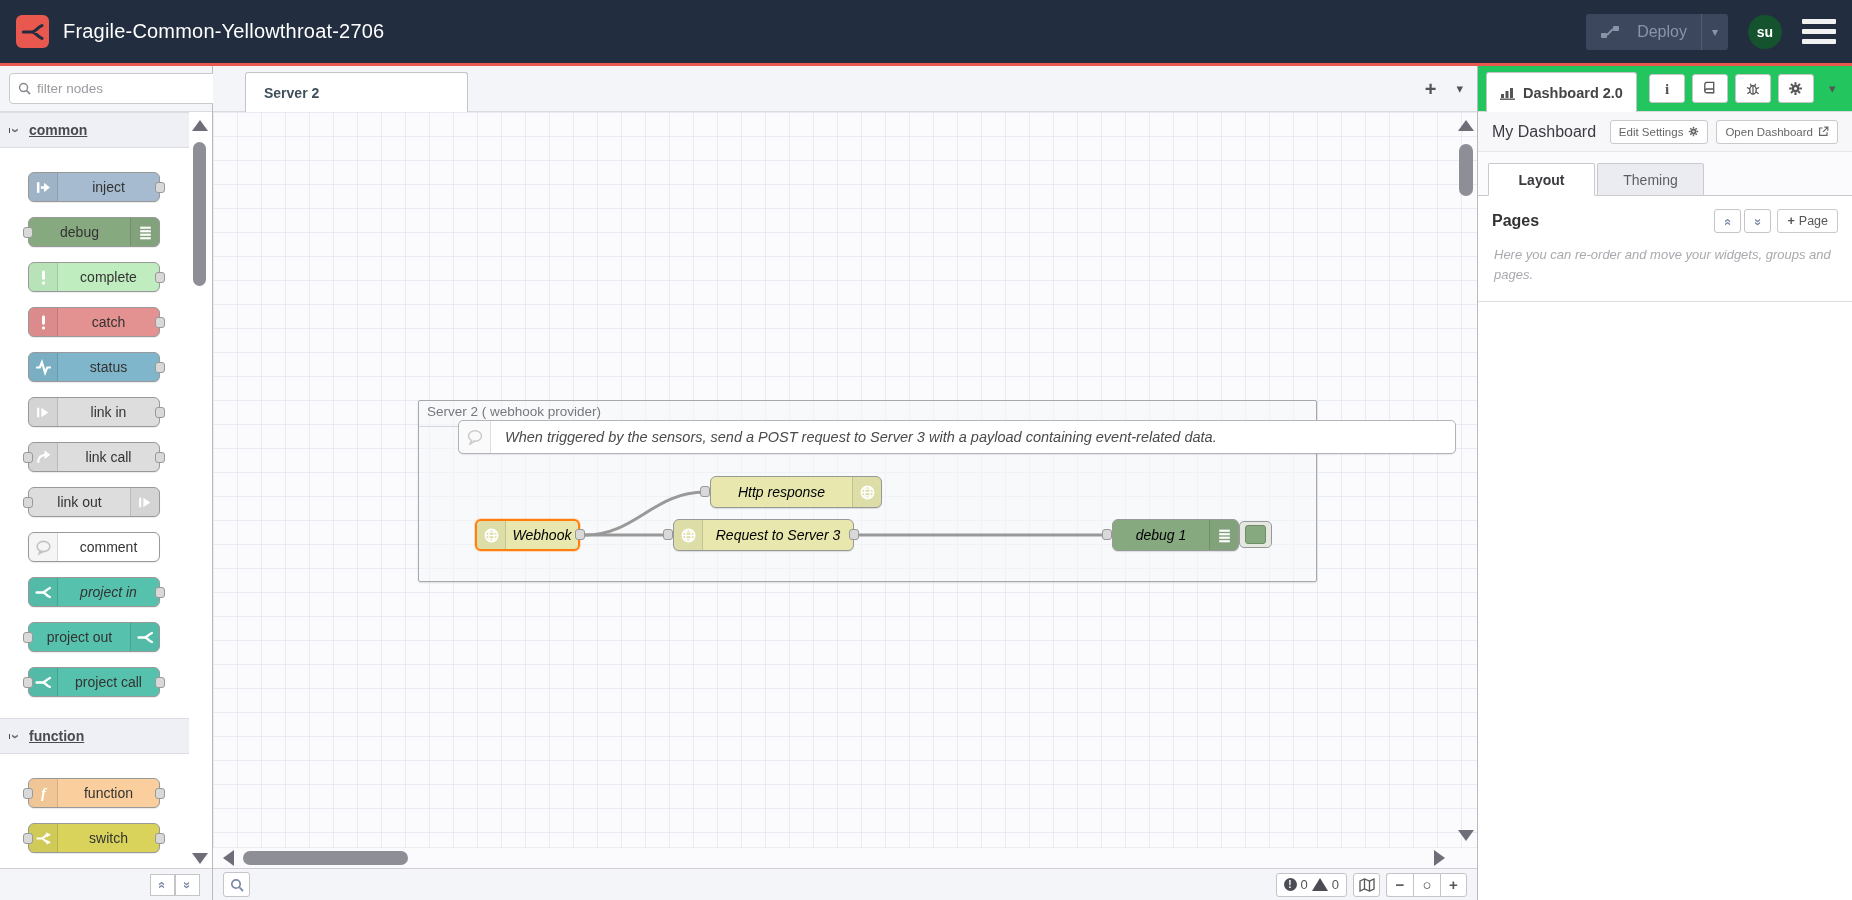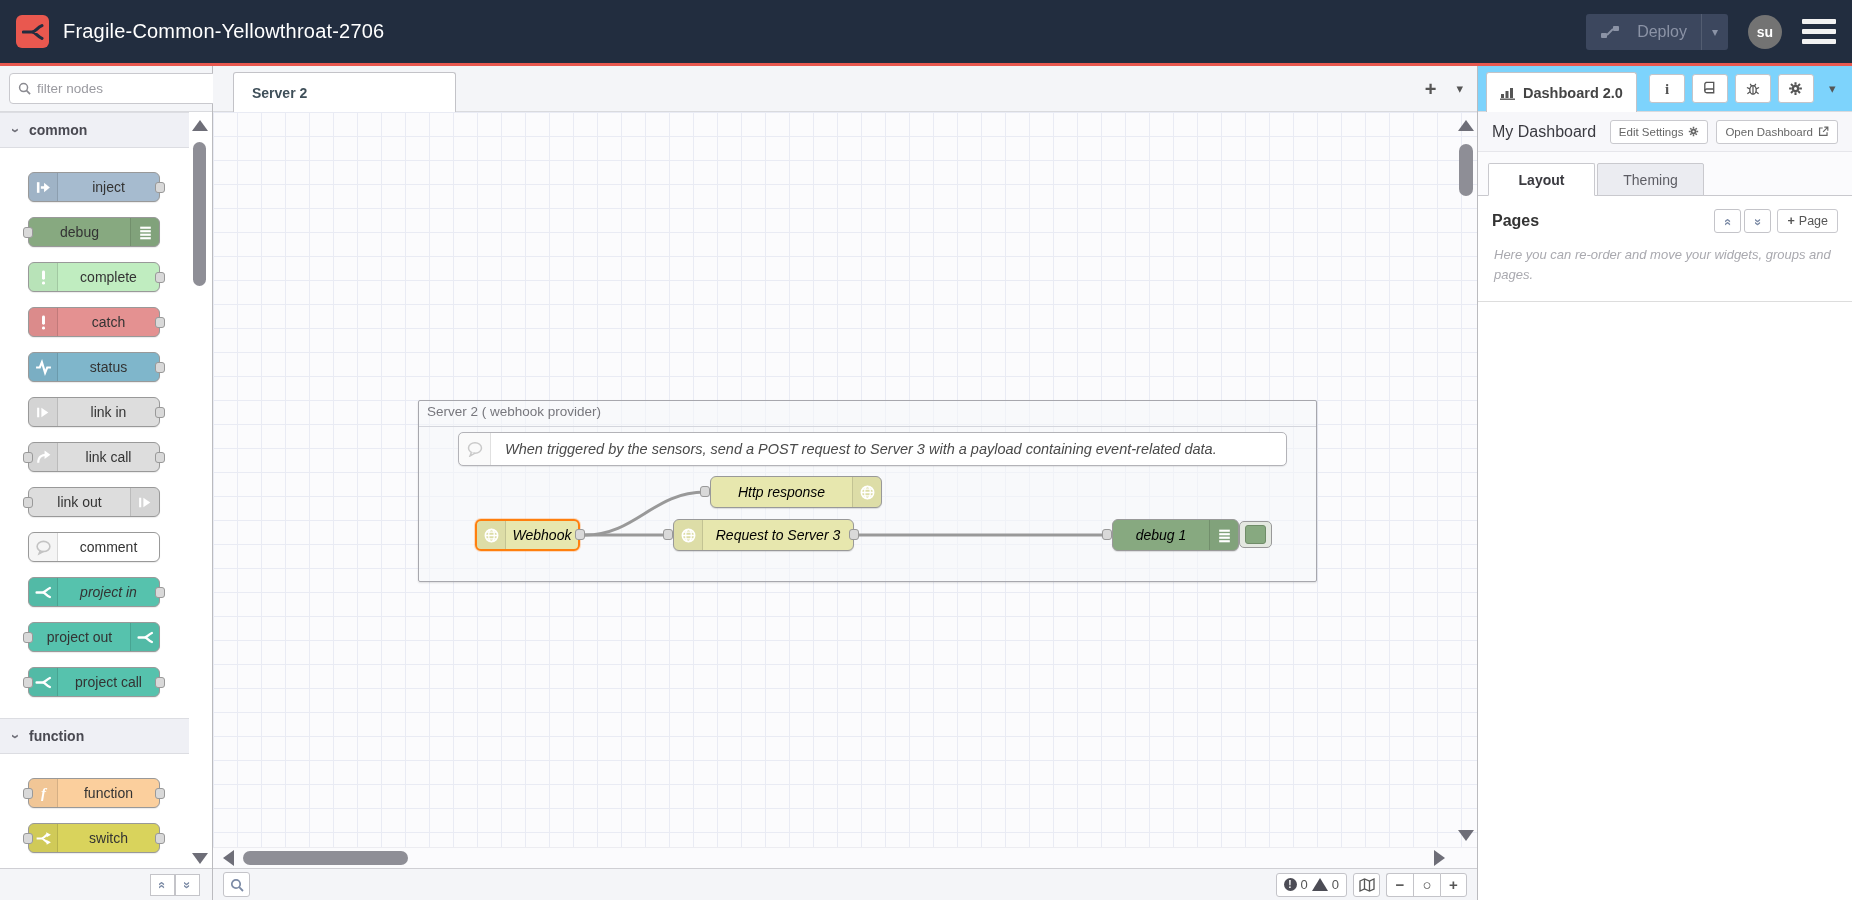--- a/index.html
+++ b/index.html
@@ -12,42 +12,42 @@
   .header-accent { height:3px; background:#e9584f; }
   .logo { width:33px; height:33px; background:#e9584f; border-radius:6px;
     display:flex; align-items:center; justify-content:center; flex:0 0 auto; }
   .app-title { color:#fff; font-size:20px; font-weight:500; letter-spacing:.2px; }
   .header-right { margin-left:auto; display:flex; align-items:center; gap:20px; }
   .deploy-btn { display:flex; align-items:center; background:#3c475e; border-radius:3px;
     height:36px; color:#8b93a6; font-size:16px; cursor:default; }
   .deploy-main { display:flex; align-items:center; gap:17px; padding:0 14px; }
   .deploy-caret { padding:0 10px; border-left:1px solid rgba(255,255,255,.12);
     height:100%; display:flex; align-items:center; font-size:12px; }
-  .avatar { width:34px; height:34px; border-radius:50%; background:#737373; color:#fff;
+  .avatar { width:34px; height:34px; border-radius:50%; background:#14532d; color:#fff;
     font-size:14px; font-weight:bold; display:flex; align-items:center; justify-content:center; }
   .hamburger { display:flex; flex-direction:column; gap:5px; cursor:pointer; }
   .hamburger div { width:34px; height:5px; background:#f2f2f2; border-radius:1px; }
 
   
   .main { display:flex; height:834px; }
 
   
   .palette { width:213px; flex:0 0 auto; border-right:1px solid #bbbbbf;
     display:flex; flex-direction:column; background:#fff; position:relative; }
   .palette-header { height:46px; background:#f4f5f8; border-bottom:1px solid #d9dade;
     display:flex; align-items:center; padding:0 9px; }
   .search-box { flex:1; height:31px; background:#fff; border:1px solid #c9c9ce;
     border-radius:4px; display:flex; align-items:center; padding:0 8px; gap:6px; }
   .search-box input { border:none; outline:none; flex:1; font-size:13.5px; color:#444;
     font-family:"Liberation Sans", sans-serif; background:transparent; }
   .search-box input::placeholder { color:#9a9aa0; }
   .palette-body { flex:1; overflow:hidden; position:relative; padding-right:23px; }
   .pcat { height:36px; background:#eff0f5; border-top:1px solid #dcdde2;
     border-bottom:1px solid #dcdde2; display:flex; align-items:center; gap:10px;
-    padding:13px 14px; font-size:14px; font-weight:bold; color:#4a4a52; cursor:pointer; }
+    padding:13px 14px; font-size:14px; font-weight:bold; color:#4a4a52; cursor:pointer;text-decoration:underline; }
   .pcat .chev { color:#6f6f78; font-size:15px; display:inline-block; transform:rotate(90deg); font-weight:bold; }
   .pnode-list { padding-top:24px; padding-bottom:6px; }
   .pnode { width:132px; height:30px; margin:0 0 15px 28px; position:relative;
     border:1px solid #999; border-radius:6px; display:flex; align-items:stretch;
     font-size:14px; color:#333; cursor:grab; box-shadow:0 1px 1px rgba(0,0,0,.08); }
   .pnode-icon { width:29px; display:flex; align-items:center; justify-content:center;
     background:rgba(0,0,0,.04); }
   .pnode-icon.left { border-right:1px solid rgba(0,0,0,.12); border-radius:5px 0 0 5px; }
   .pnode-icon.right { order:2; border-left:1px solid rgba(0,0,0,.12); border-radius:0 5px 5px 0; }
   .pnode-label { flex:1; display:flex; align-items:center; justify-content:center; }
@@ -74,21 +74,21 @@
     display:flex; align-items:center; justify-content:flex-end; padding:0 12px; gap:0; }
   .mini-btn { width:25px; height:22px; background:#fff; border:1px solid #c4c4c9;
     display:flex; align-items:center; justify-content:center; color:#7b8aa5;
     font-size:13px; cursor:pointer; }
   .dchev { display:inline-block; transform:rotate(90deg); font-weight:bold; letter-spacing:-1px; }
 
   
   .canvas { flex:1; display:flex; flex-direction:column; position:relative; min-width:0; }
   .tabbar { height:46px; background:#f4f5f8; border-bottom:1px solid #d9dade;
     display:flex; align-items:flex-end; position:relative; }
-  .tab { width:223px; height:40px; margin-left:20px; background:#fff;
+  .tab { width:223px; height:40px; margin-left:32px; background:#fff;
     border:1px solid #c3c3c8; border-bottom:none; border-radius:3px 3px 0 0;
     display:flex; align-items:center; padding:0 18px; font-size:14px; font-weight:bold;
     color:#3f4f59; position:relative; top:1px; cursor:pointer; }
   .tabbar-right { position:absolute; right:14px; top:0; height:100%; display:flex;
     align-items:center; gap:20px; color:#5a5a62; }
   .tab-plus { font-size:20px; font-weight:bold; color:#555; cursor:pointer; line-height:1; }
   .caret-down { font-size:13px; color:#555; cursor:pointer; }
 
   .workspace { flex:1; position:relative; overflow:hidden; background-color:#fbfbfd;
     background-image:linear-gradient(#e9ebf4 1px, transparent 1px),
@@ -107,21 +107,21 @@
   .fnode { position:absolute; height:32px; border:1px solid #999; border-radius:6px;
     display:flex; align-items:stretch; font-size:14px; font-style:italic; color:#000000;
     box-shadow:0 1px 1px rgba(0,0,0,.12); cursor:move; }
   .fnode.selected { border:2px solid #ff7f0e; box-shadow:0 0 0 1px rgba(255,127,14,.25); }
   .fnode-icon { width:29px; display:flex; align-items:center; justify-content:center;
     background:rgba(0,0,0,.04); }
   .fnode-icon.left { border-right:1px solid rgba(0,0,0,.12); border-radius:5px 0 0 5px; }
   .fnode-icon.right { order:2; border-left:1px solid rgba(0,0,0,.12); border-radius:0 5px 5px 0; }
   .fnode-label { flex:1; display:flex; align-items:center; justify-content:center;
     white-space:nowrap; padding:0 6px; }
-  .comment-node { position:absolute; left:245px; top:320px; width:829px; height:34px;
+  .comment-node { position:absolute; left:245px; top:308px; width:998px; height:34px;
     background:#fff; border:1px solid #b3b3b8; border-radius:5px; display:flex;
     align-items:stretch; box-shadow:0 1px 1px rgba(0,0,0,.08);justify-content:space-between; }
   .comment-icon { width:32px; display:flex; align-items:center; justify-content:center;
     border-right:1px solid rgba(0,0,0,.1); background:rgba(0,0,0,.02); }
   .comment-text { flex:1; display:flex; align-items:center; padding:0 14px;
     font-size:14.5px; font-style:italic; color:#4a4a4a; white-space:nowrap; overflow:hidden; }
   .wport { position:absolute; width:10px; height:11px; background:#d9d9d9;
     border:1px solid #999; border-radius:3px; z-index:5; }
   .debug-toggle { position:absolute; left:1026px; top:409px; width:33px; height:27px;
     background:#e4e8e1; border:1px solid #999; border-radius:5px;
@@ -156,21 +156,21 @@
     border-radius:3px; display:flex; align-items:center; justify-content:center;
     font-size:15px; color:#555; cursor:pointer; }
   .zoom-group { display:flex; }
   .zoom-group .icon-btn { border-radius:0; border-right:none; width:27px; font-weight:bold; }
   .zoom-group .icon-btn:first-child { border-radius:3px 0 0 3px; }
   .zoom-group .icon-btn:last-child { border-radius:0 3px 3px 0; border-right:1px solid #c4c4c9; }
 
   
   .sidebar { width:375px; flex:0 0 auto; border-left:1px solid #bbbbbf; background:#fff;
     display:flex; flex-direction:column; }
-  .sidebar-tabbar { height:46px; background:#7dd3fc; border-bottom:1px solid #d9dade;
+  .sidebar-tabbar { height:46px; background:#22c55e; border-bottom:1px solid #d9dade;
     display:flex; align-items:flex-end; padding:0 8px; position:relative; }
   .stab { height:40px; background:#fff; border:1px solid #c3c3c8; border-bottom:none;
     border-radius:3px 3px 0 0; display:flex; align-items:center; gap:7px; padding:0 13px;
     font-size:14.5px; font-weight:bold; color:#444; position:relative; top:1px; cursor:pointer; }
   .stool { display:flex; align-items:center; gap:7px; margin-left:12px; height:100%; }
   .stool .tool-btn { width:36px; height:29px; background:#fff; border:1px solid #c4c4c9;
     border-radius:3px; display:flex; align-items:center; justify-content:center; cursor:pointer; }
   .stool .caret-down { margin-left:8px; }
   .sidebar-head { height:40px; background:#f7f7fa; border-bottom:1px solid #e6e6eb;
     display:flex; align-items:center; padding:0 14px; gap:8px; }

